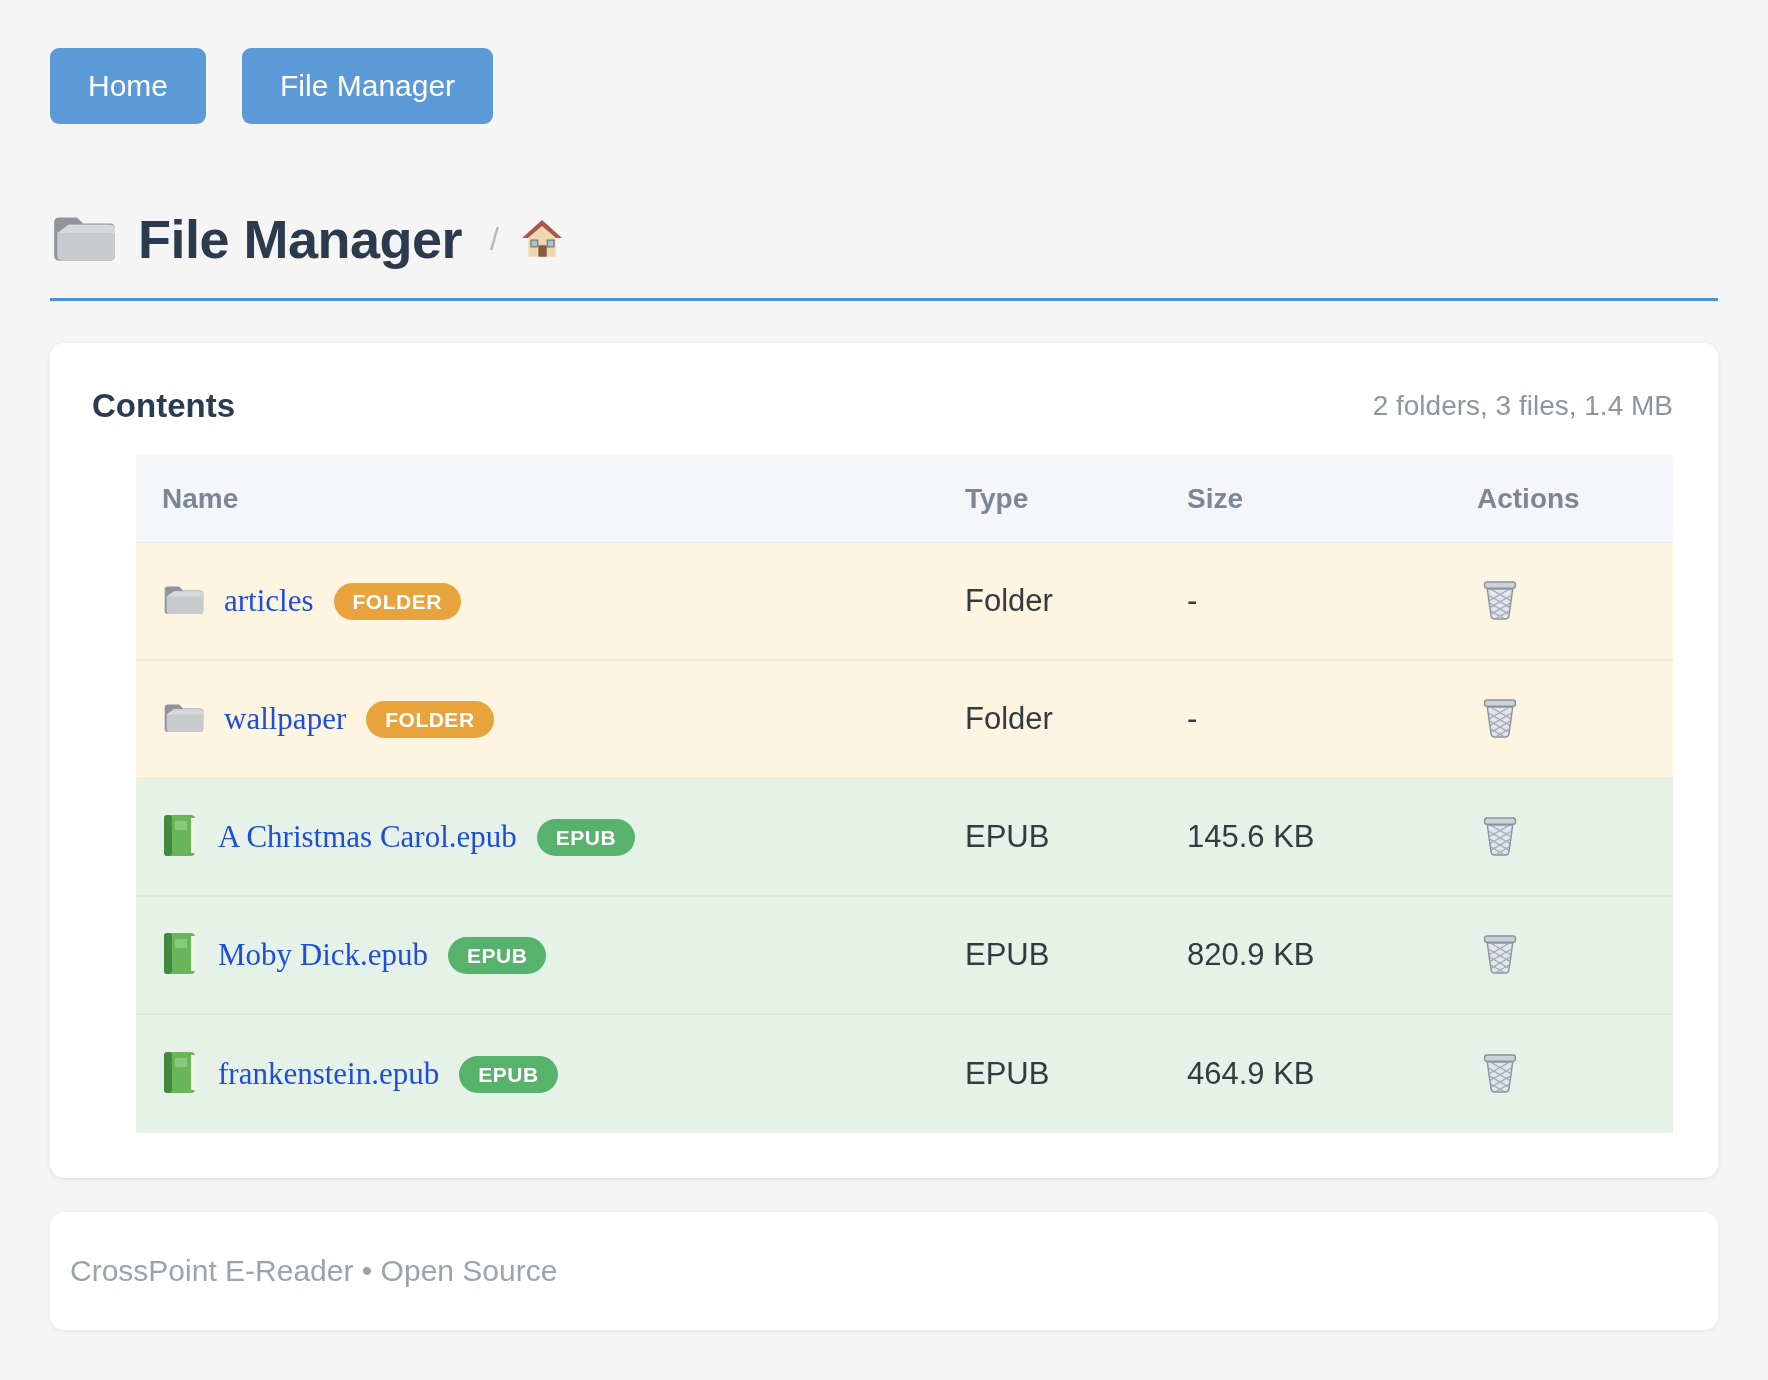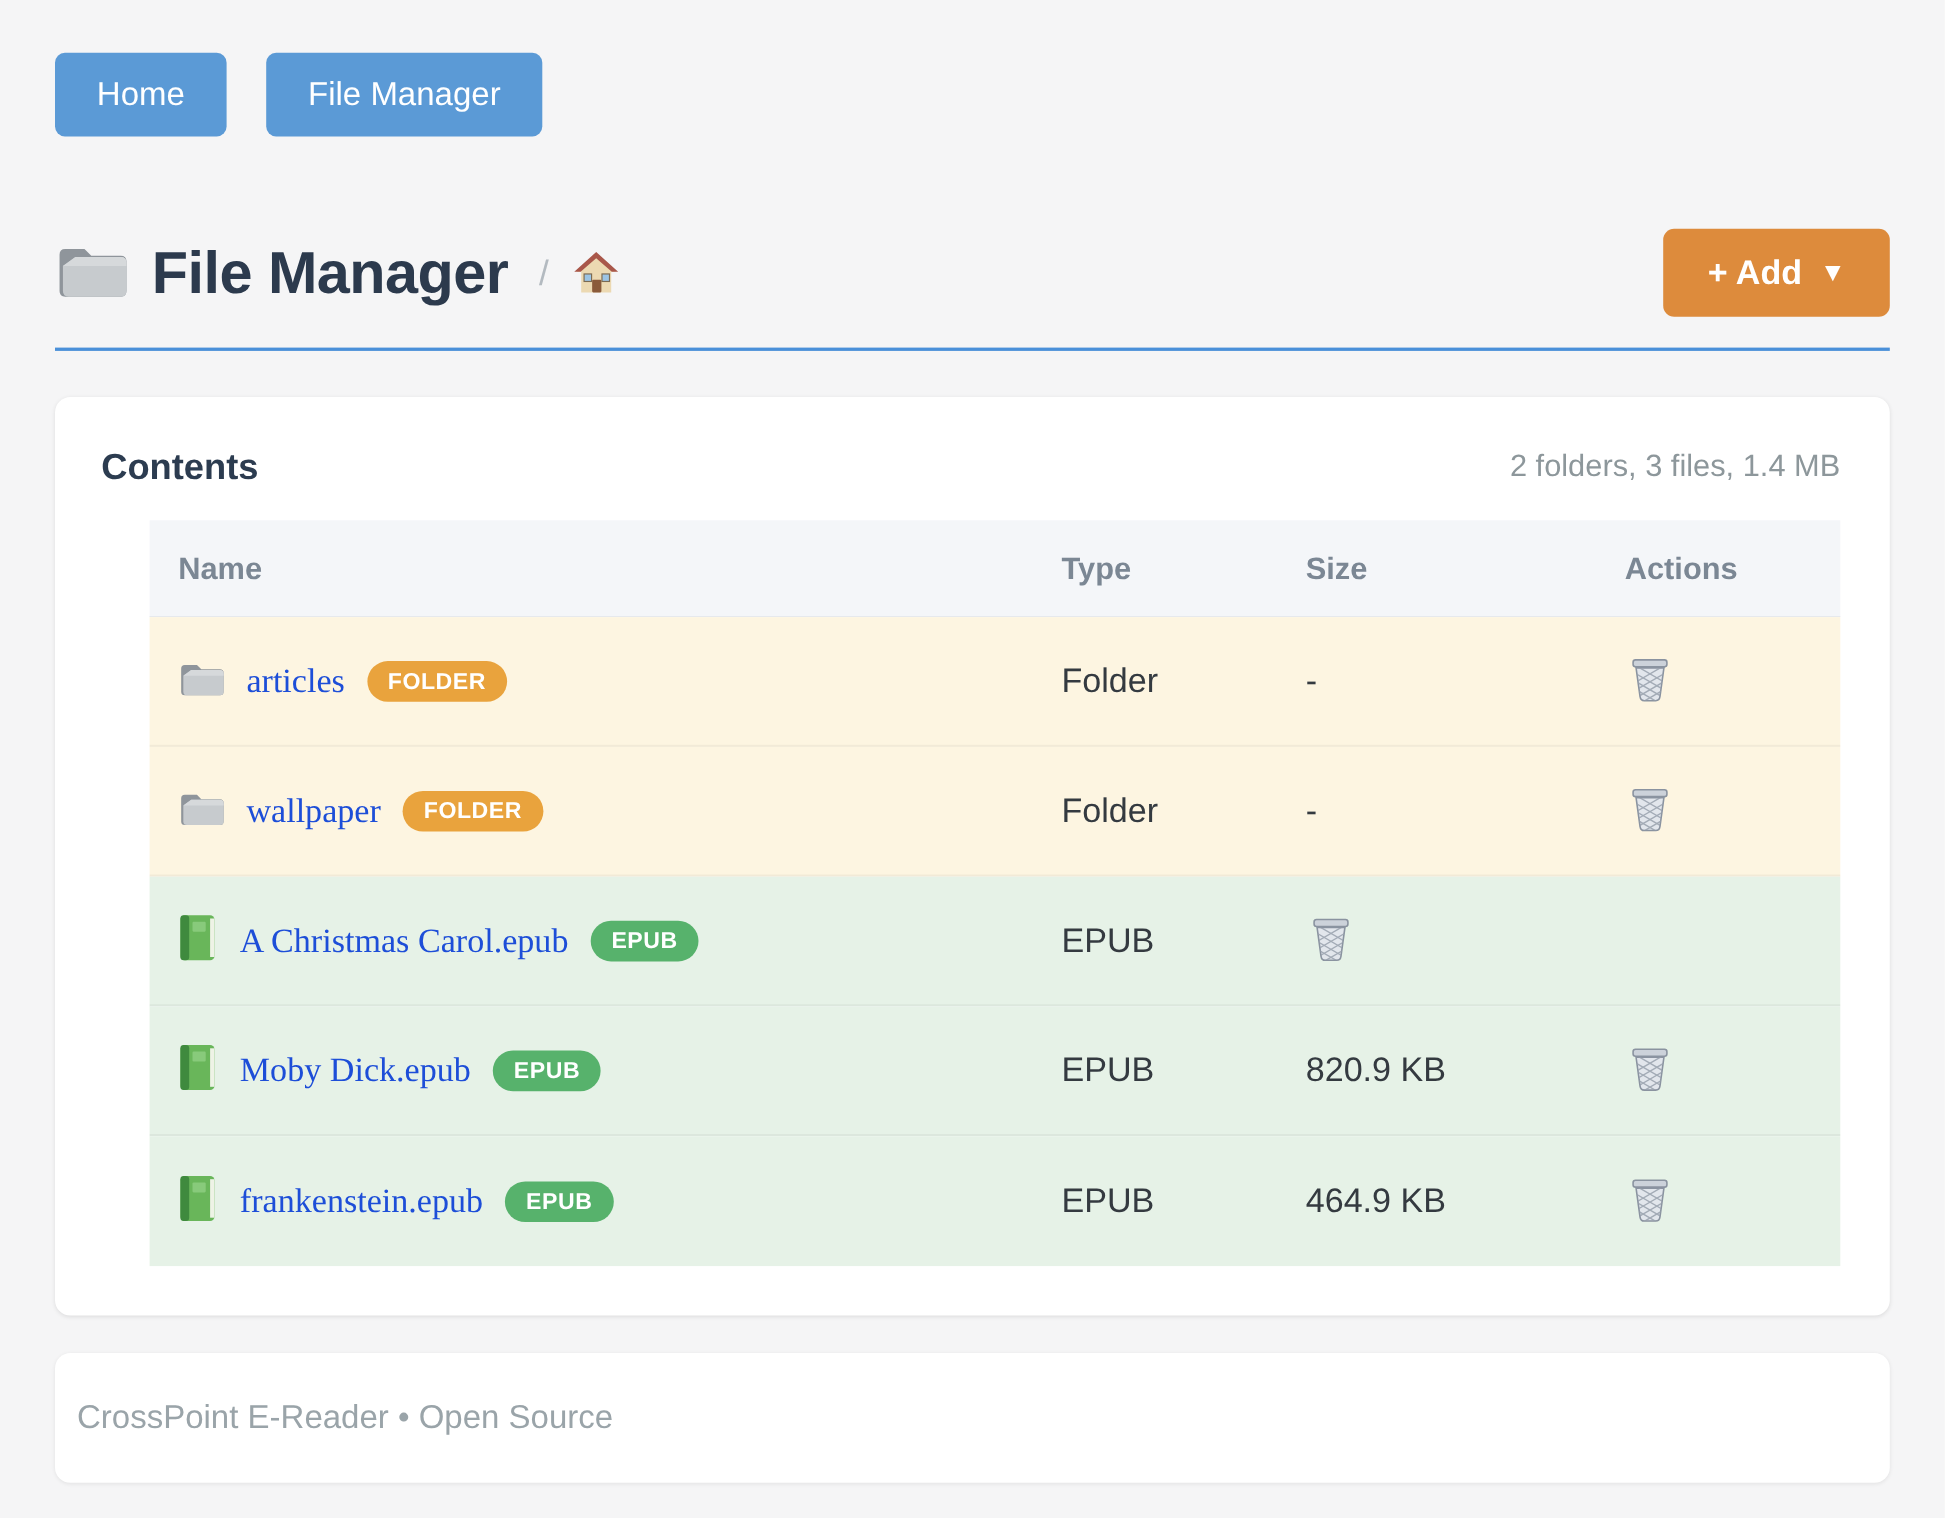--- a/index.html
+++ b/index.html
@@ -135,24 +135,20 @@
         </svg>
     </span>
     <h1 class="page-title">File Manager</h1>
     <span class="crumb-sep">/</span>
     <span class="crumb-home">
       <svg width="42" height="40" viewBox="0 0 40 38">
           <use href="#ico-home"></use>
         </svg>
     </span>
   </div>
-  <button class="add-btn">
-    <span>+ Add</span>
-    <span class="add-caret">▼</span>
-  </button>
 </header>
 
 <hr class="blue-rule">
 
 <section class="card">
   <div class="card-head">
     <h2 class="card-title">Contents</h2>
     <span class="card-summary">2 folders, 3 files, 1.4 MB</span>
   </div>
 
@@ -210,20 +206,21 @@
       <div class="cell-name">
         <span class="icon">
           <svg width="36" height="45" viewBox="0 0 36 45">
               <use href="#ico-book"></use>
             </svg>
         </span>
         <span class="fname">A Christmas Carol.epub</span>
         <span class="badge">EPUB</span>
       </div>
       <div class="ftype">EPUB</div>
+      <div class="fsize">145.6 KB</div>
       <div><button class="trash-btn">
         <span class="icon">
           <svg width="38" height="42" viewBox="0 0 42 46">
                 <use href="#ico-trash"></use>
               </svg>
         </span>
       </button></div>
     </div>
 
     <div class="tr row row-epub">

